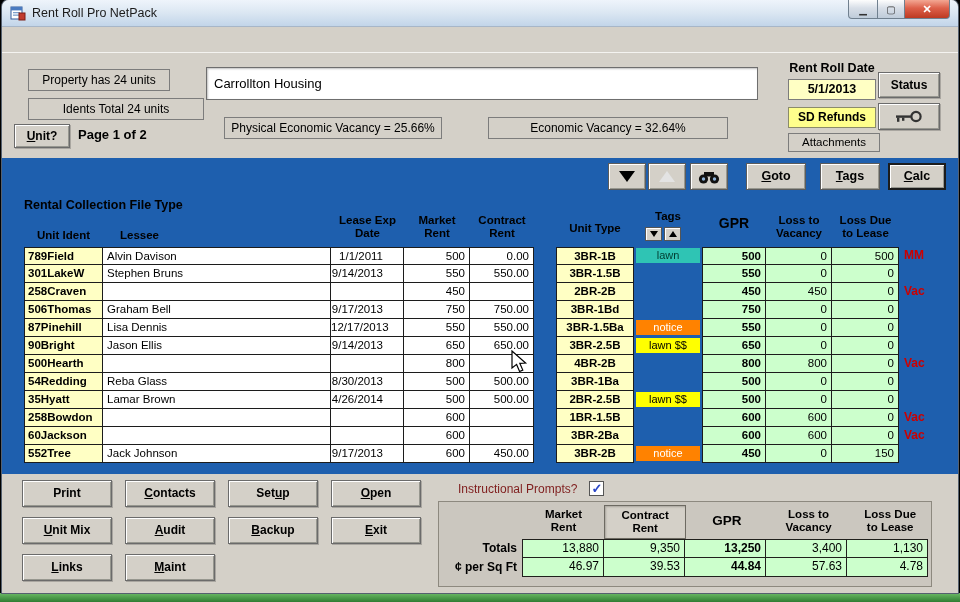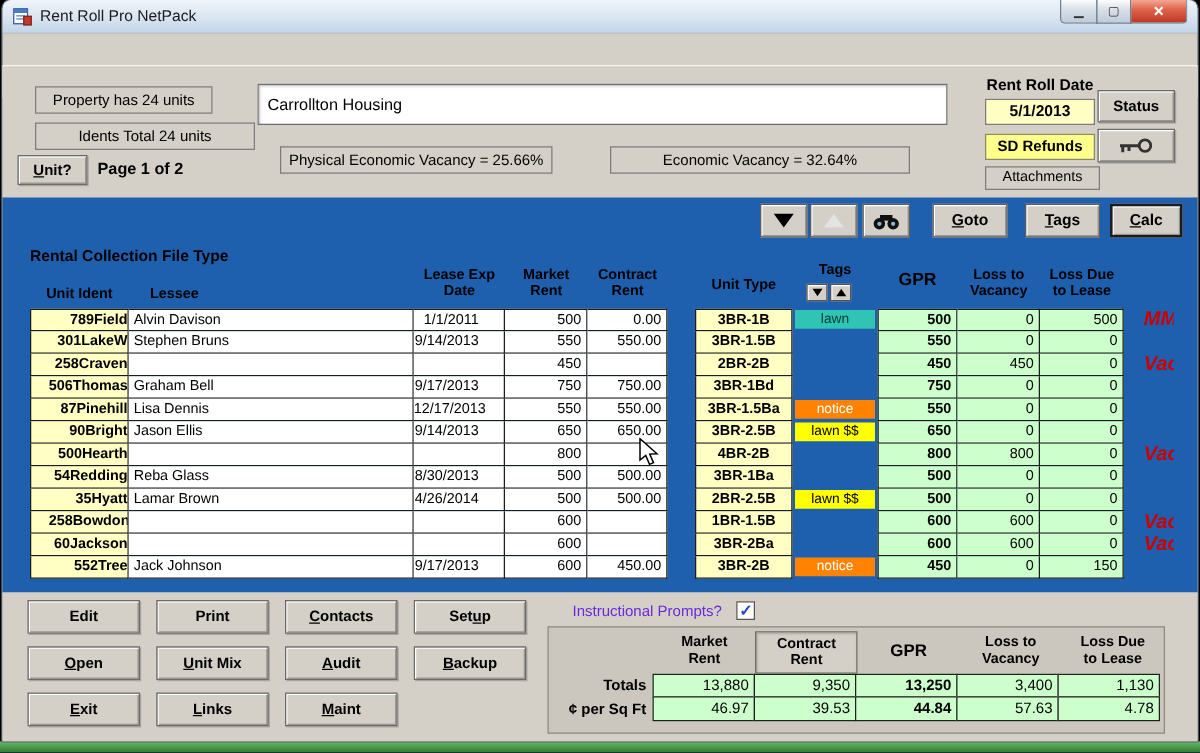--- a/index.html
+++ b/index.html
@@ -97,46 +97,46 @@
   .tf-d { width:0;height:0;border-left:4px solid transparent;border-right:4px solid transparent;border-top:6px solid #000; }
   .tf-u { width:0;height:0;border-left:4px solid transparent;border-right:4px solid transparent;border-bottom:6px solid #000; }
 
   .ltable { position:absolute; left:22px; top:89px; }
   .rtable { position:absolute; left:554px; top:89px; }
   .trow { display:flex; height:18px; }
   .cell { height:18px; border:1px solid #1c1c1c; border-top:none; border-left:none;
           font-size:11.5px; line-height:17px; color:#000; background:#fff; overflow:hidden; }
   .trow .cell:first-child { border-left:1px solid #1c1c1c; }
   .ltable .trow:first-child .cell, .rtable .trow:first-child .cell { border-top:1px solid #1c1c1c; }
-  .c-ident   { width:79px;  background:var(--cell_yellow); font-weight:bold; padding-left:14px;text-align:right; }
+  .c-ident   { width:79px;  background:var(--cell_yellow); font-weight:bold; padding-left:3px; }
   .c-lessee  { width:228px; padding-left:4px; }
   .c-date    { width:73px;  text-align:right; padding-right:20px; }
   .c-market  { width:66px;  text-align:right; padding-right:4px; }
   .c-contract{ width:64px;  text-align:right; padding-right:4px; }
   .c-utype   { width:78px;  background:var(--cell_yellow); font-weight:bold; text-align:center; }
   .c-tag     { width:68px;  border:none !important; background:transparent; display:flex; padding:0 2px; }
   .c-gpr     { width:64px;  background:var(--cell_green); text-align:right; padding-right:4px; font-weight:bold; border-left:1px solid #1c1c1c !important; }
   .c-lvac    { width:66px;  background:var(--cell_green); text-align:right; padding-right:4px; }
   .c-llease  { width:67px;  background:var(--cell_green); text-align:right; padding-right:4px; }
   .c-flag    { width:40px;  border:none !important; background:transparent; color:var(--flag_red);
-               font-weight:bold; font-size:16px; padding-left:16px;font-style:italic; }
+               font-weight:bold; font-size:12px; padding-left:5px; }
   .chip { flex:1; height:15px; margin-top:1px; line-height:15px; text-align:center; font-size:11px; }
   .chip-teal   { background:var(--tag_teal); color:#073; color:#052; color:#003b30; }
   .chip-orange { background:var(--tag_orange); color:#fff; }
   .chip-yellow { background:var(--tag_yellow); color:#000; }
 
   
   .footer { position:absolute; left:0; top:474px; right:0; bottom:0; background:var(--panel_gray); }
   #btn-grid { position:absolute; left:20px; top:6px; display:grid;
               grid-template-columns:repeat(4, 90px); gap:10px 13px; }
   .cmd { height:27px; background:var(--panel_gray); border:1px solid #6b6b6b;
          box-shadow:inset 1px 1px 0 #fff, inset -1px -1px 0 #97978f, 1px 1px 0 rgba(0,0,0,.2);
          text-align:center; font-weight:bold; font-size:12px; line-height:25px; }
   .prompts { position:absolute; left:456px; top:7px; display:flex; align-items:center; }
-  .prompts-label { font-size:12px; color:#6d28d9; }
+  .prompts-label { font-size:12px; color:#7f1d1d; }
   .checkbox { width:15px; height:15px; background:#fff; border:1px solid #555; margin-left:12px;
               display:flex; align-items:center; justify-content:center; }
   .check { color:#2a46c8; font-size:13px; font-weight:bold; line-height:13px; }
 
   .totals { position:absolute; left:436px; top:27px; width:494px; height:86px;
             background:#cbc7bf; border:1px solid #8d897f; padding:3px 0 0 2px; }
   .t-heads { display:flex; height:34px; }
   .t-spacer { width:82px; }
   .t-h { width:82px; text-align:center; font-size:11.5px; font-weight:bold; line-height:13px; padding-top:3px; }
   .t-h span { display:block; }
@@ -456,21 +456,20 @@
             <div class="cell c-gpr">450</div>
             <div class="cell c-lvac">0</div>
             <div class="cell c-llease">150</div>
             <div class="cell c-flag"></div>
           </div>
         </div>
     </div>
 
     <div class="footer">
       <div id="btn-grid">
-          <div class="cmd">Edit</div>
           <div class="cmd">Print</div>
           <div class="cmd"><u>C</u>ontacts</div>
           <div class="cmd">Set<u>u</u>p</div>
           <div class="cmd"><u>O</u>pen</div>
           <div class="cmd"><u>U</u>nit Mix</div>
           <div class="cmd"><u>A</u>udit</div>
           <div class="cmd"><u>B</u>ackup</div>
           <div class="cmd"><u>E</u>xit</div>
           <div class="cmd"><u>L</u>inks</div>
           <div class="cmd"><u>M</u>aint</div>

